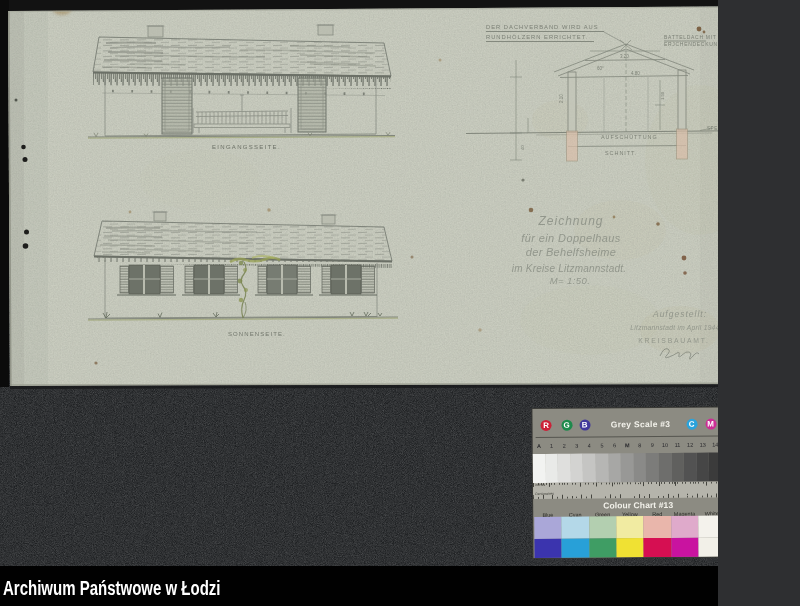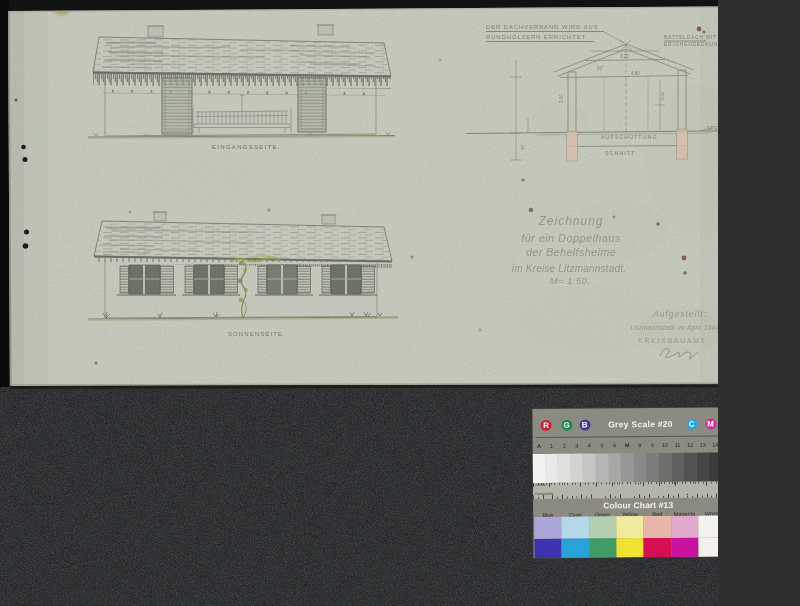--- a/index.html
+++ b/index.html
@@ -376,21 +376,21 @@
     <text x="674" y="343" font-size="6.8" letter-spacing="1.8">KREISBAUAMT.</text>
     <path d="M 660,356 q 4,-9 8,-7 q 3,2 -1,6 q -4,4 2,2 q 5,-2 8,-4 q 3,-2 2,2 q -1,4 3,0 q 4,-4 7,-3 q 3,1 1,5 q -2,5 3,-1 q 4,-5 6,-2" stroke="#6d7269" stroke-width="1" fill="none" opacity="0.85"></path>
   </g>
 </svg>
 
 <div class="chart">
   <div class="ch-head">
     <span class="cir" style="left:8px;background:#cc2138">R</span>
     <span class="cir" style="left:28.5px;background:#1e8a4c">G</span>
     <span class="cir" style="left:46.5px;background:#42399b">B</span>
-    <span class="ch-title" style="left:72px;width:72px;">Grey Scale #20</span>
+    <span class="ch-title" style="left:72px;width:72px;">Grey Scale #3</span>
     <span class="cir" style="left:153.5px;background:#2aa3dc">C</span>
     <span class="cir" style="left:172.5px;background:#cc2d96">M</span>
     <span class="cir" style="left:191.5px;background:#e8d026;color:#fff">Y</span>
     <span class="cir" style="left:210.5px;background:#2c2c2c">K</span>
     <span class="logo1"></span>
   </div>
   <div class="ch-line"></div>
   <div class="ch-nums">
     <i><b>A</b></i>
         <i>1</i>
@@ -471,13 +471,16 @@
         <i style="background:#3f9d64"></i>
         <i style="background:#f0e133"></i>
         <i style="background:#d60f52"></i>
         <i style="background:#c913a0"></i>
         <i style="background:#f2f0e8"></i>
         <i style="background:#5a3470"></i>
         <i style="background:#171719"></i>
   </div>
 </div>
 
+<div class="caption">
+      <span>Archiwum Państwowe w Łodzi</span>
+    </div>
 </div>
 
 </body></html>

